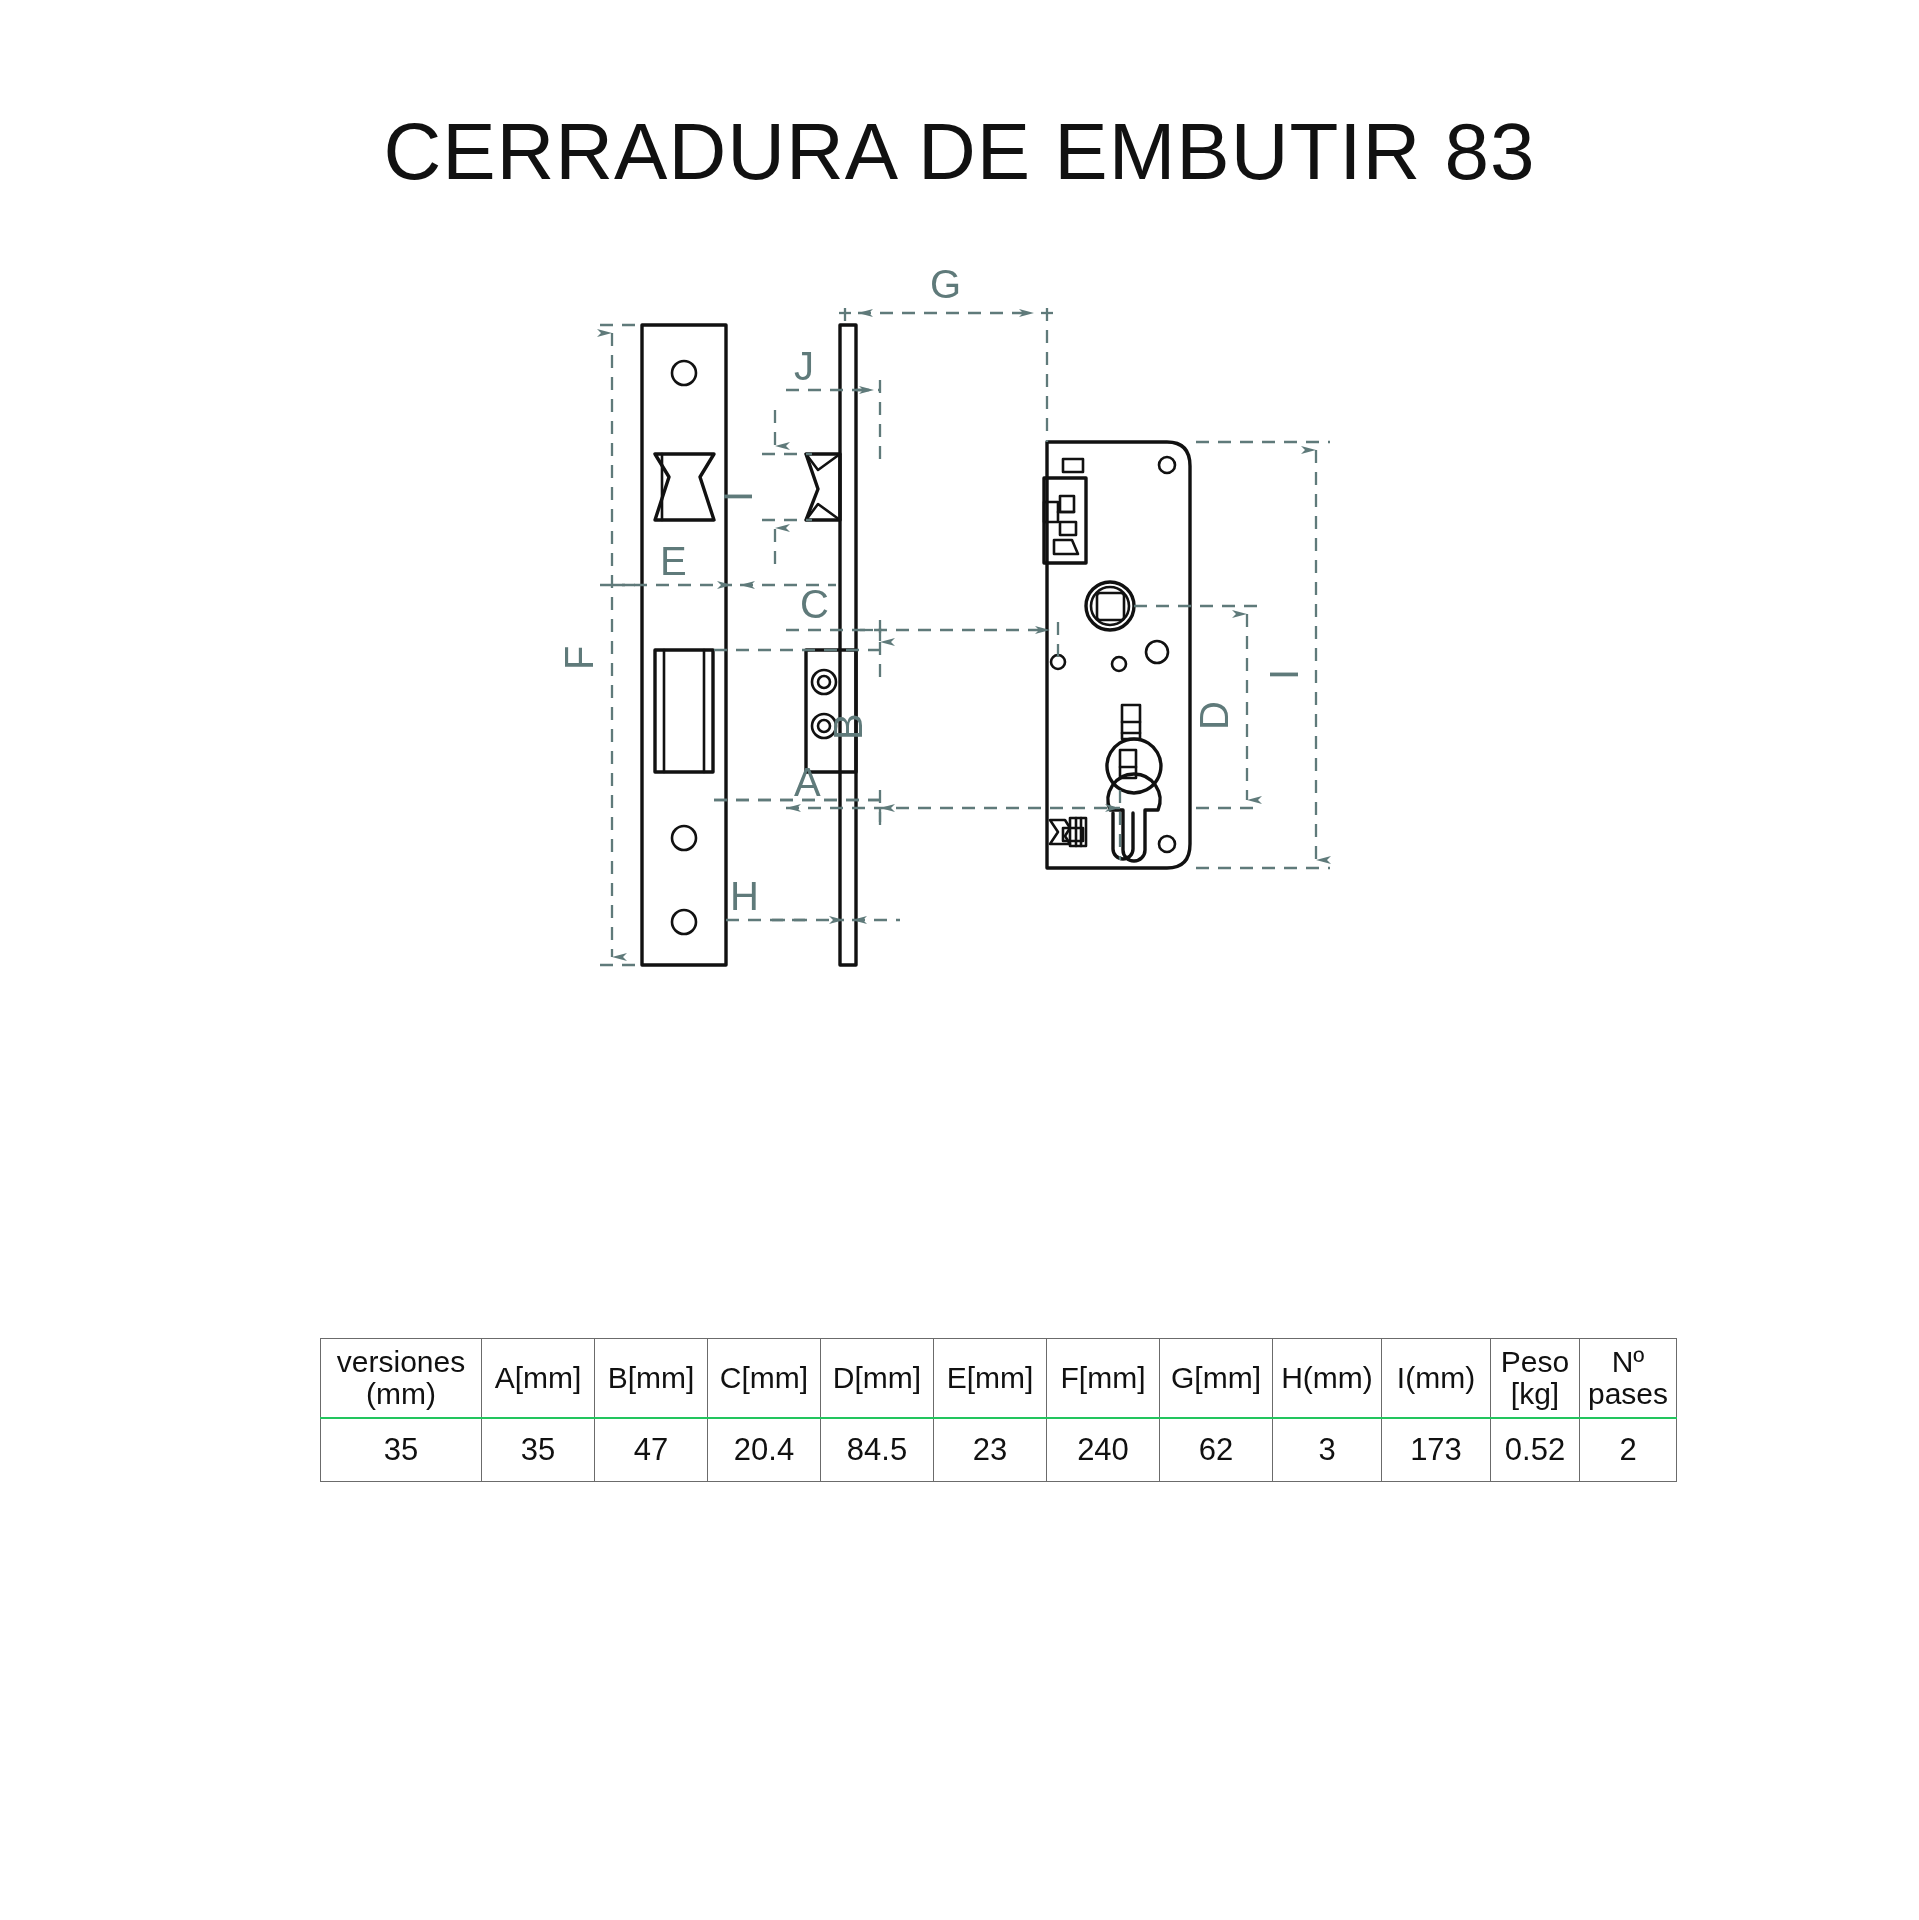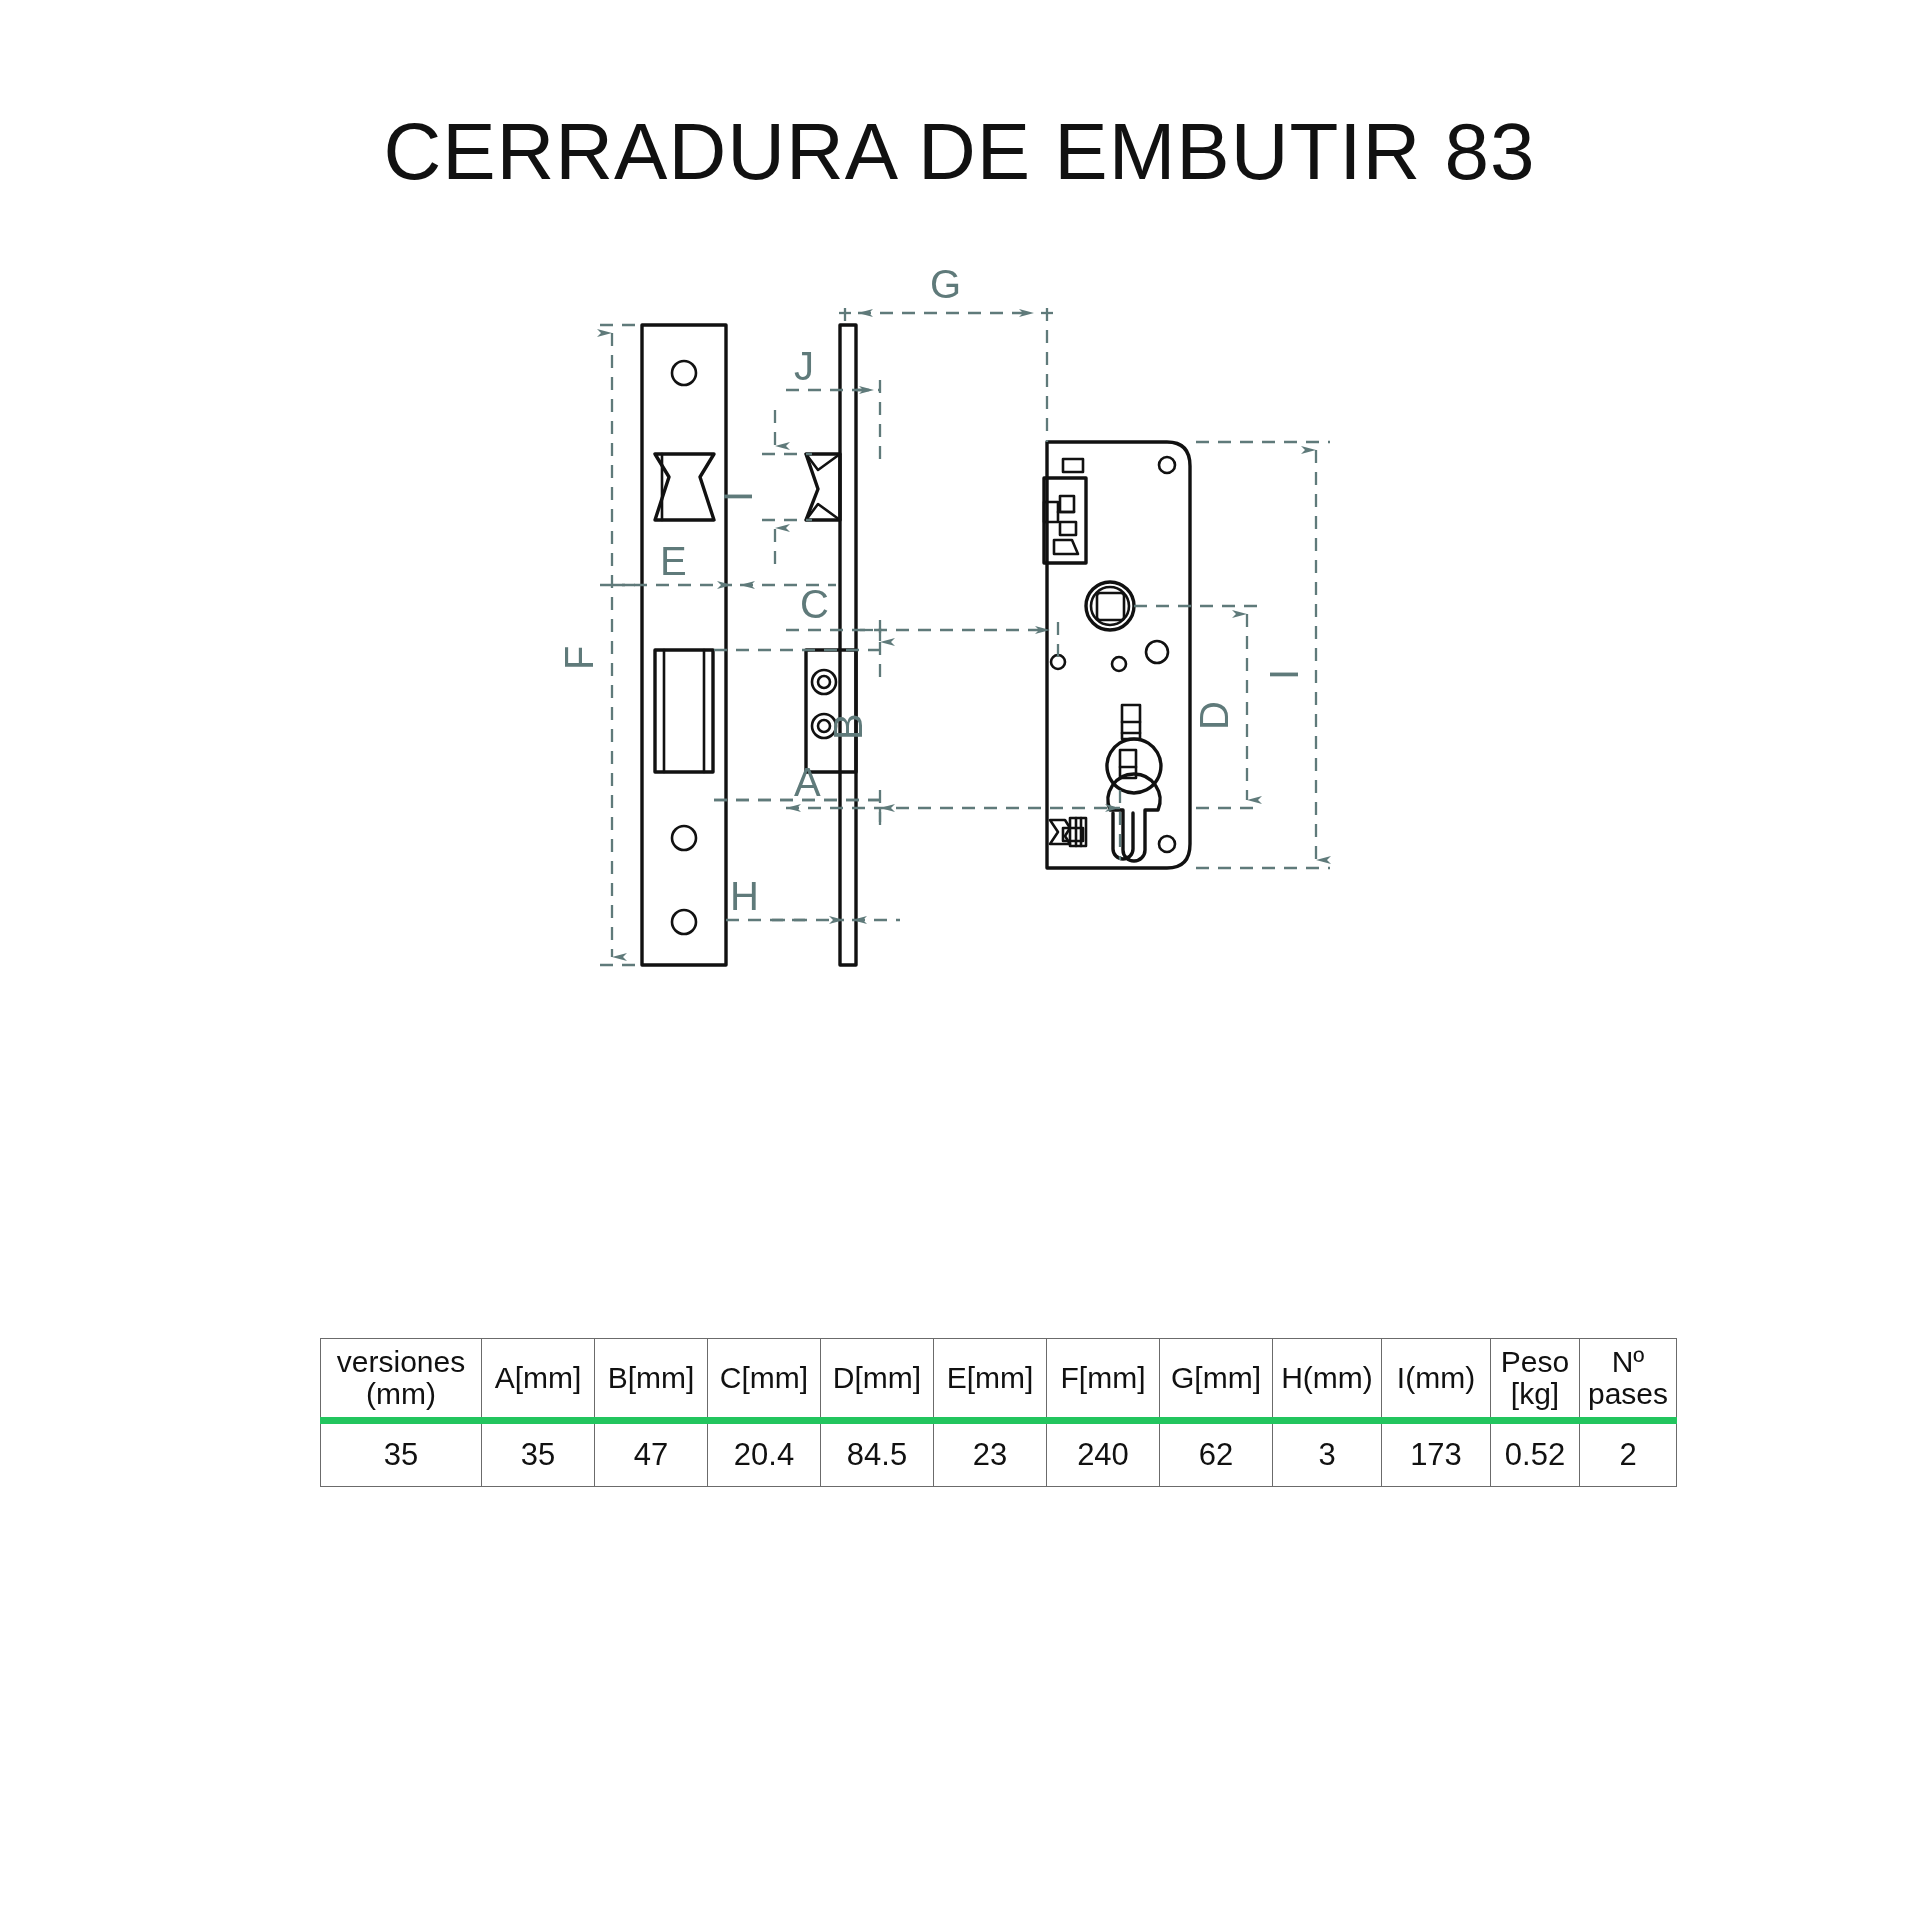--- a/index.html
+++ b/index.html
@@ -57,21 +57,21 @@
   }
   table.spec th {
     height: 78px;
     font-size: 30px;
     line-height: 1.06;
   }
   table.spec td {
     height: 62px;
     font-size: 31px;
   }
-  table.spec thead tr th { border-bottom: 7px solid #22c55e; border-radius: 29px; }
+  table.spec thead tr th { border-bottom: 2px solid #22c55e; border-radius: 29px; }
   table.spec .c-ver { width: 160px; }
   table.spec .c-dim { width: 112px; }
   table.spec .c-h { width: 108px; }
   table.spec .c-i { width: 108px; }
   table.spec .c-peso { width: 88px; }
   table.spec .c-pases { width: 96px; }
 </style>
 </head>
 <body>
 

